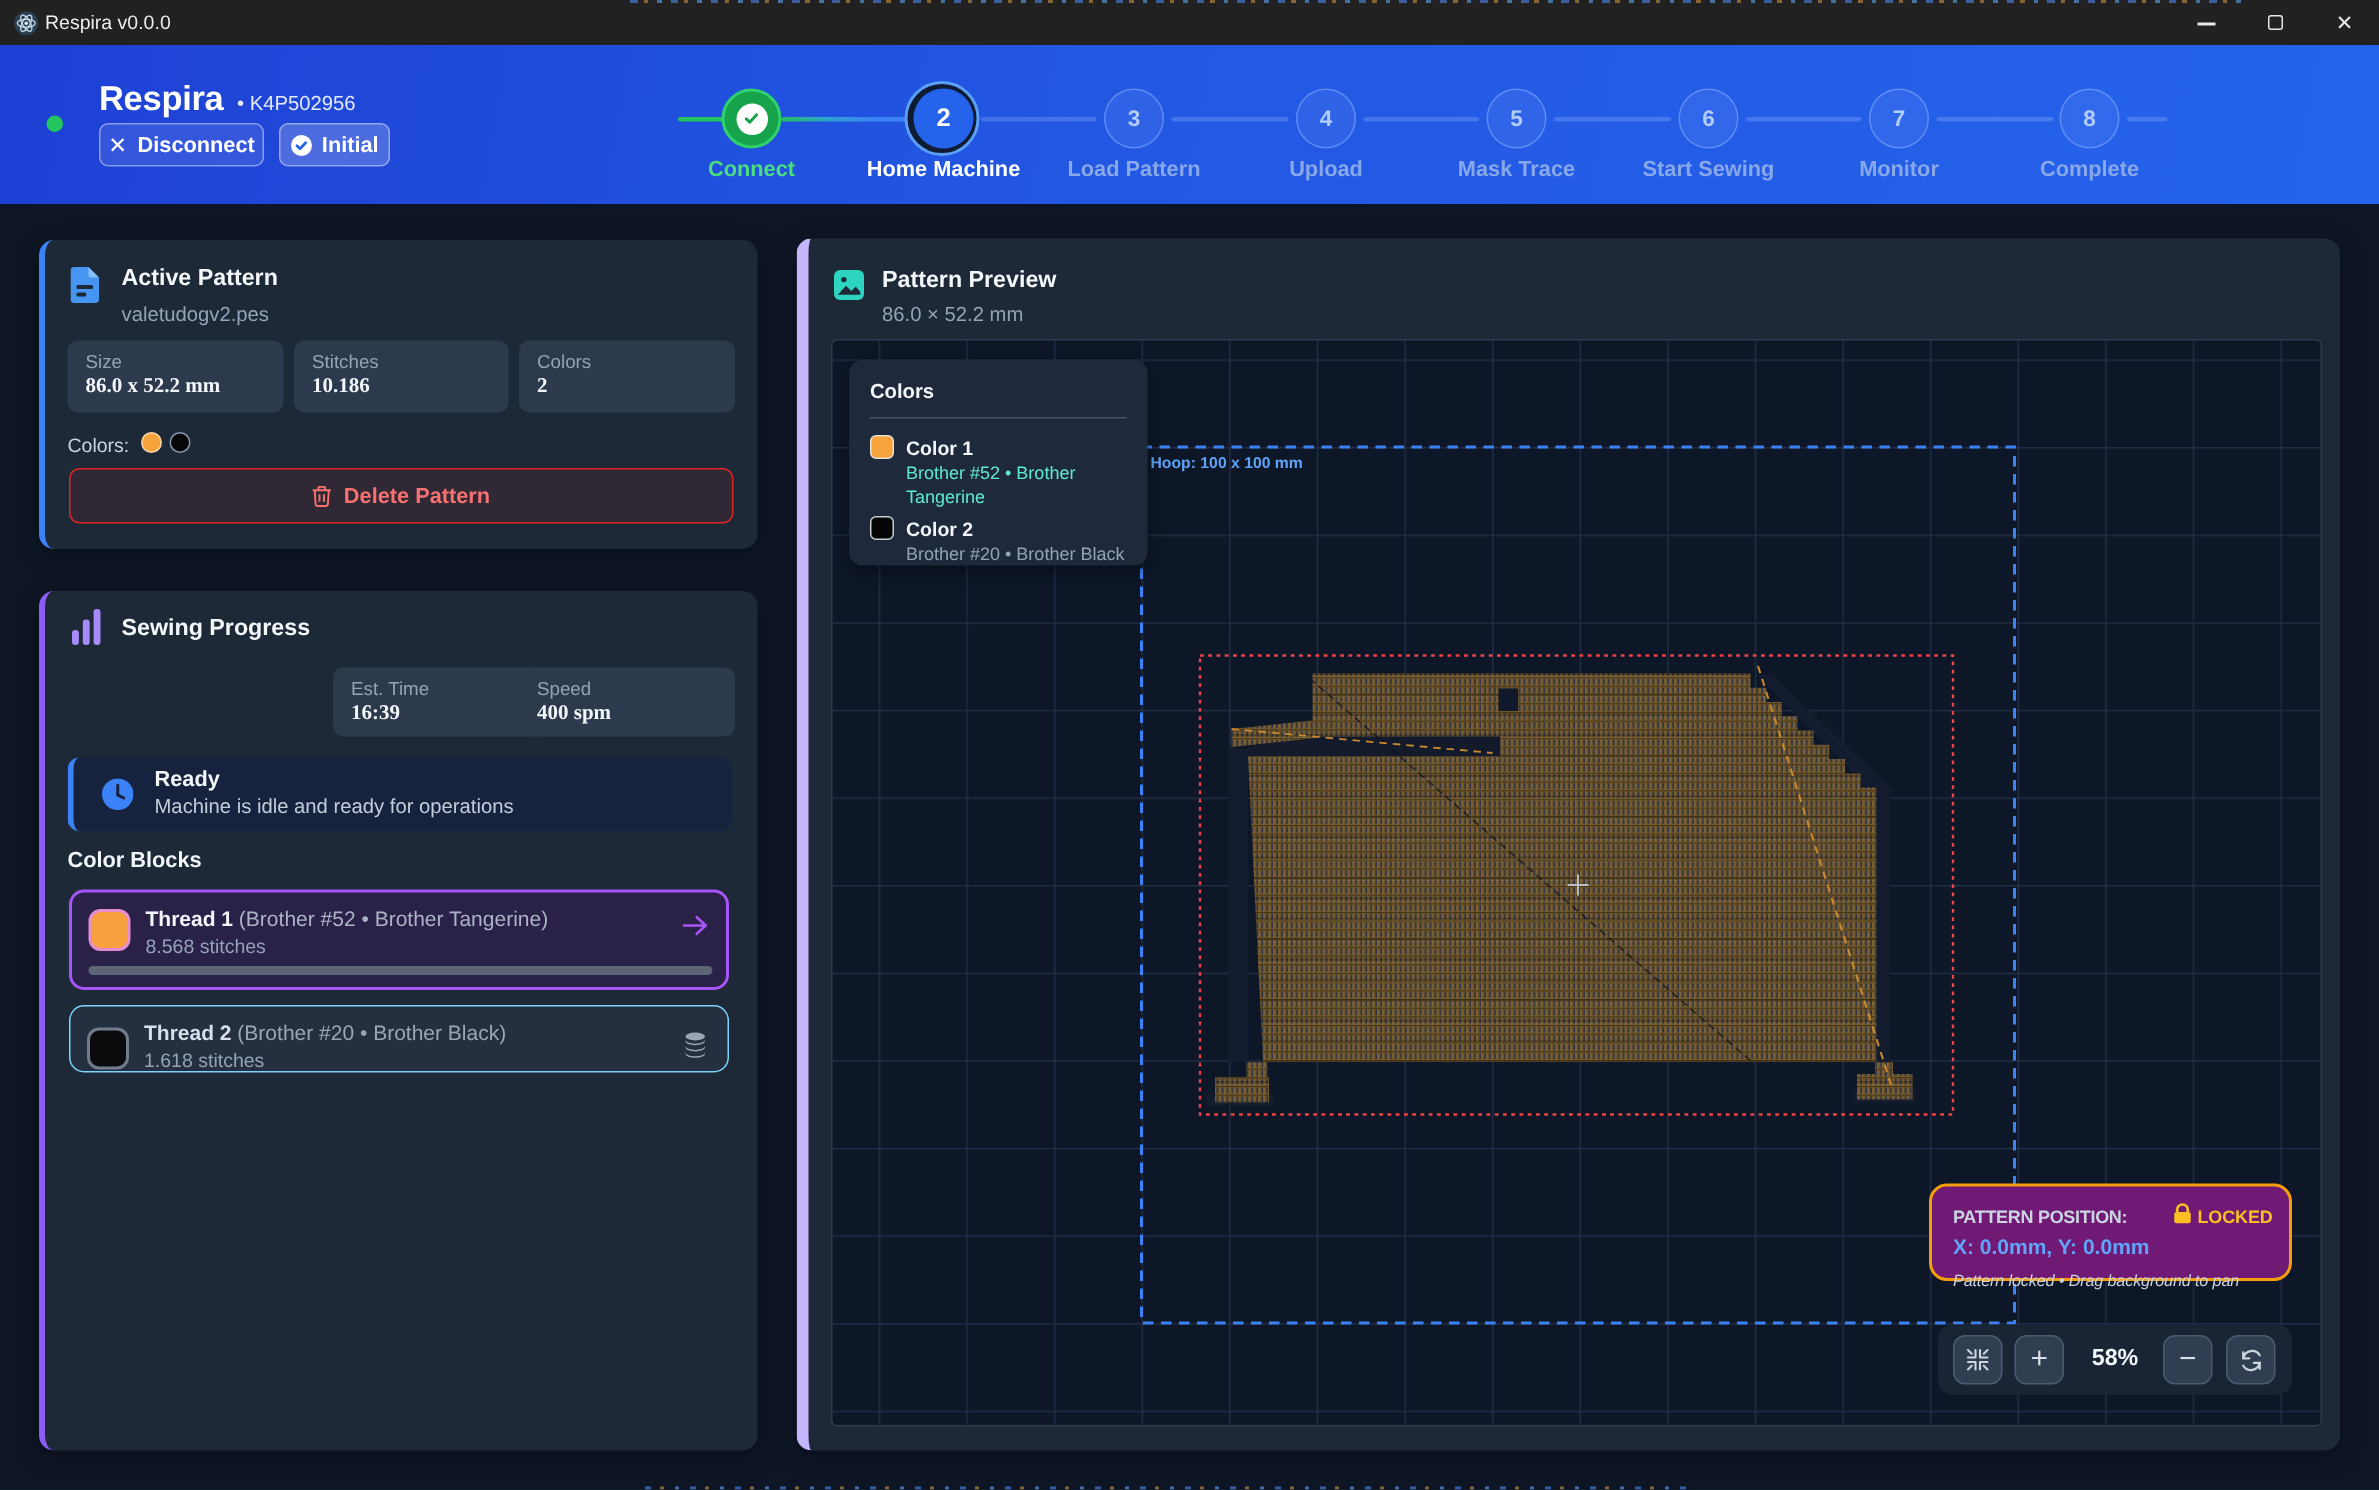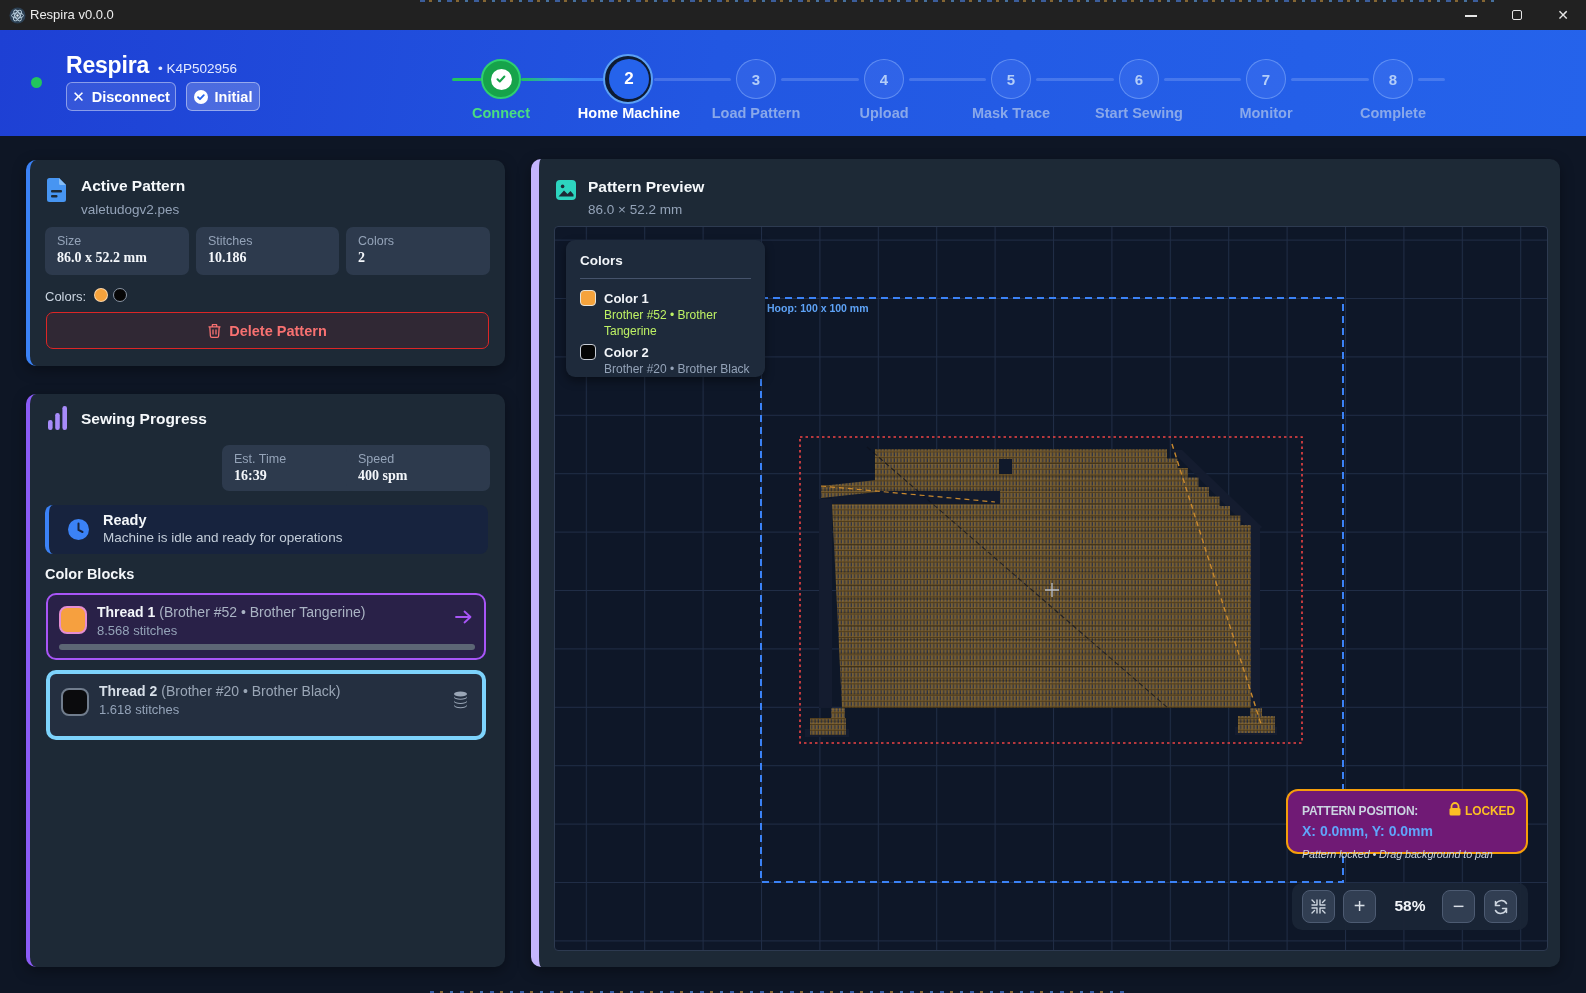--- a/index.html
+++ b/index.html
@@ -173,21 +173,21 @@
     <div class="abs" style="left:16px;top:199px;width:440px;height:67px;background:#292148;border:2px solid #a855f7;border-radius:10px;">
       <div class="abs" style="left:11px;top:11px;width:28px;height:28px;border-radius:8px;background:#f6a03f;border:2px solid #e48dd2;"></div>
       <div class="abs" style="left:49px;top:9px;font-size:14px;color:#aab4c4;"><b style="color:#f2f5f9;">Thread 1</b> (Brother #52 • Brother Tangerine)</div>
       <div class="abs" style="left:49px;top:28px;font-size:13px;color:#94a3b8;">8.568 stitches</div>
       <svg class="abs" style="right:12px;top:14px" width="17" height="16" viewBox="0 0 17 16">
           <path d="M1 8 H15 M9.5 2.5 L15.5 8 L9.5 13.5" stroke="#a855f7" stroke-width="1.8" fill="none" stroke-linecap="round" stroke-linejoin="round"></path>
         </svg>
       <div class="abs" style="left:11px;top:49px;width:416px;height:6px;border-radius:3px;background:#5c6675;"></div>
     </div>
 
-    <div class="abs" style="left:16px;top:276px;width:440px;height:70px;background:#242f40;border:4px solid #7dd3fc;border-radius:10px;">
+    <div class="abs" style="left:16px;top:276px;width:440px;height:45px;background:#242f40;border:1px solid #7dd3fc;border-radius:10px;">
       <div class="abs" style="left:11px;top:14px;width:28px;height:28px;border-radius:8px;background:#0b0b0d;border:2px solid #717d8d;"></div>
       <div class="abs" style="left:49px;top:9px;font-size:14px;color:#9aa6b6;"><b style="color:#d7dfe8;">Thread 2</b> (Brother #20 • Brother Black)</div>
       <div class="abs" style="left:49px;top:28px;font-size:13px;color:#94a3b8;">1.618 stitches</div>
       <svg class="abs" style="right:14px;top:17px" width="15" height="20" viewBox="0 0 15 20">
         <g fill="#9aa6b6">
           <ellipse cx="7.5" cy="3" rx="6.5" ry="2.6"></ellipse>
           <path d="M1 6.2 a6.5 2.6 0 0 0 13 0 v-1 a6.5 2.6 0 0 1 -13 0 Z"></path>
           <path d="M1 10.4 a6.5 2.6 0 0 0 13 0 v-1 a6.5 2.6 0 0 1 -13 0 Z"></path>
           <path d="M1 14.6 a6.5 2.6 0 0 0 13 0 v-1 a6.5 2.6 0 0 1 -13 0 Z"></path>
         </g>
@@ -248,21 +248,21 @@
         <text x="212" y="81" font-size="10.5" font-weight="bold" fill="#5ea3f7" font-family="Liberation Sans, sans-serif">Hoop: 100 x 100 mm</text>
 
         <path d="M490 359 h14 M497 352 v14" stroke="#b9bfc9" stroke-width="1.3" fill="none"></path>
       </svg>
 
       <div class="abs" style="left:11px;top:13px;width:199px;height:137px;background:#1e2a3b;border-radius:9px;box-shadow:0 4px 10px rgba(0,0,0,.4);">
         <div class="abs" style="left:14px;top:13px;font-size:13.5px;font-weight:700;color:#f2f5f9;">Colors</div>
         <div class="abs" style="left:14px;top:38px;width:171px;height:1px;background:#46536b;"></div>
         <div class="abs" style="left:14px;top:50px;width:16px;height:16px;border-radius:4px;background:#f6a33c;border:1px solid #e7e2d8;"></div>
         <div class="abs" style="left:38px;top:51px;font-size:13px;font-weight:700;color:#f2f5f9;">Color 1</div>
-        <div class="abs" style="left:38px;top:68px;font-size:12px;color:#bef264;line-height:15.5px;">Brother #52 • Brother<br>Tangerine</div>
+        <div class="abs" style="left:38px;top:68px;font-size:12px;color:#5eead4;line-height:15.5px;">Brother #52 • Brother<br>Tangerine</div>
         <div class="abs" style="left:14px;top:104px;width:16px;height:16px;border-radius:4px;background:#050505;border:1px solid #c8cdd6;"></div>
         <div class="abs" style="left:38px;top:105px;font-size:13px;font-weight:700;color:#f2f5f9;">Color 2</div>
         <div class="abs" style="left:38px;top:122px;font-size:12px;color:#94a3b8;white-space:nowrap;">Brother #20 • Brother Black</div>
       </div>
 
       <div class="abs" style="left:731px;top:562px;width:242px;height:65px;background:#701a75;border:2px solid #f59e0b;border-radius:12px;">
         <div class="abs" style="left:14px;top:13px;font-size:12px;font-weight:700;color:#cbd5e1;letter-spacing:-.2px;">PATTERN POSITION:</div>
         <svg class="abs" style="left:161px;top:11px" width="12" height="14" viewBox="0 0 12 14">
             <path d="M2.5 6 V4.5 a3.5 3.5 0 0 1 7 0 V6" stroke="#fbbf24" stroke-width="1.8" fill="none"></path>
             <rect x="0.5" y="6" width="11" height="7.5" rx="1.5" fill="#fbbf24"></rect>

